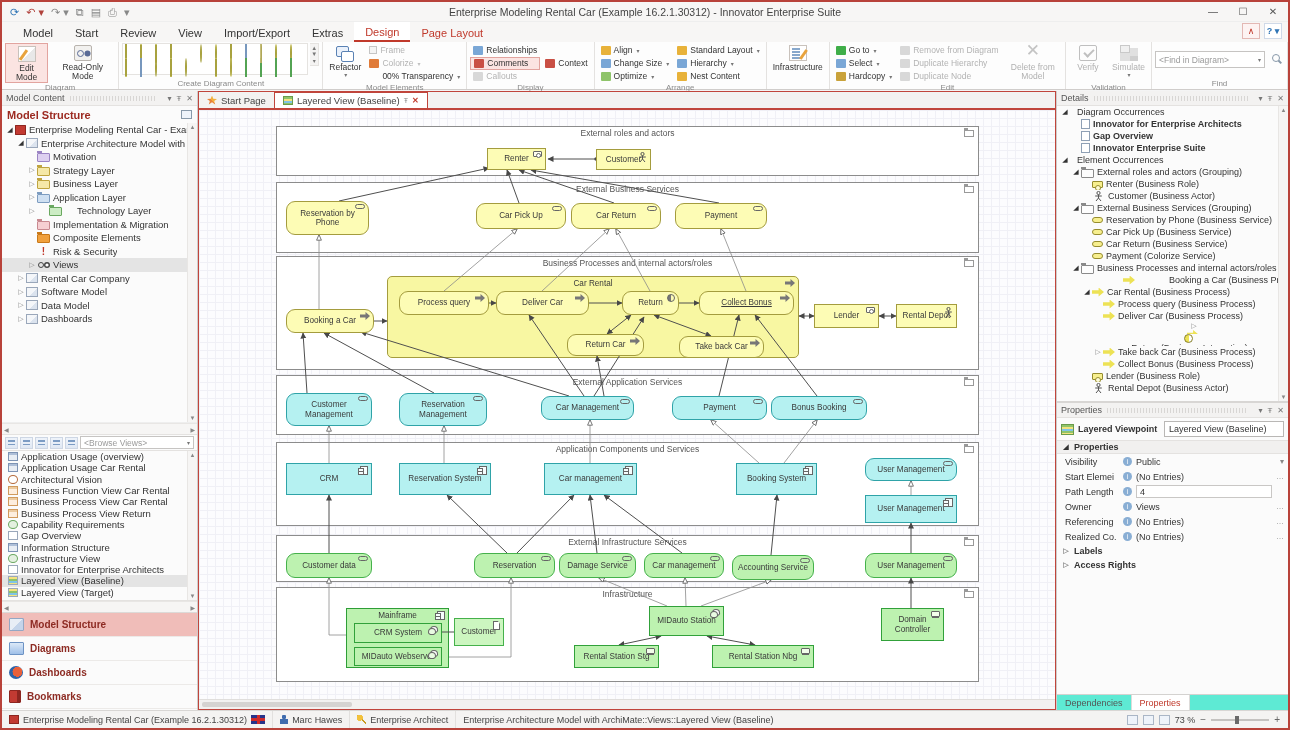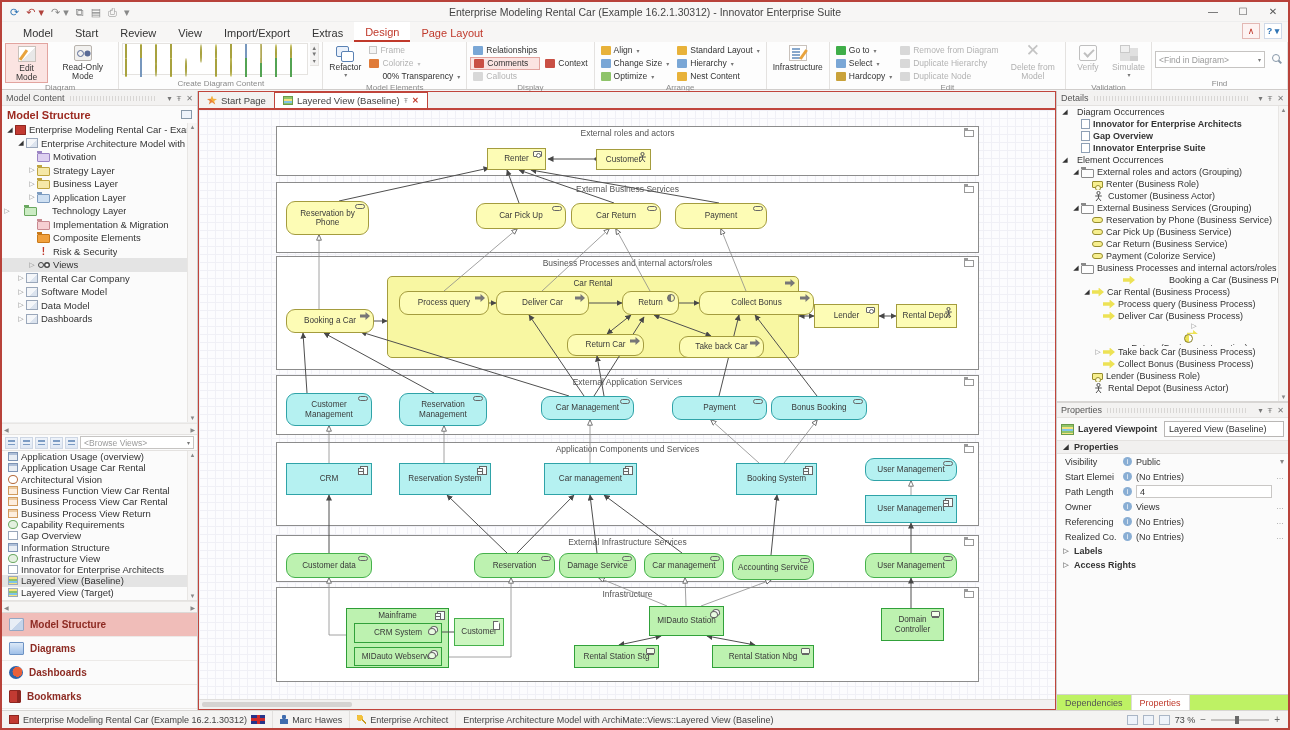--- a/index.html
+++ b/index.html
@@ -201,21 +201,21 @@
   .vp-input{flex:1;height:16px;border:1px solid #b9b7b5;background:#fff;font-size:9px;color:#333;display:flex;align-items:center;padding:0 4px;}
   .sec-title{height:14px;display:flex;align-items:center;font-size:9px;font-weight:bold;color:#333;padding:0 4px;background:#f1f0ef;border-top:1px solid #e4e2e0;border-bottom:1px solid #e4e2e0;flex:none;gap:3px;}
   .prop-row{height:15px;display:flex;align-items:center;font-size:9px;color:#333;padding:0 4px 0 8px;flex:none;}
   .prop-label{width:58px;flex:none;white-space:nowrap;overflow:hidden;}
   .info-ic{width:9px;height:9px;border-radius:50%;background:#89aed4;color:#fff;font-size:7px;text-align:center;line-height:9px;flex:none;margin-right:4px;}
   .info-ic::before{content:"i";}
   .prop-value{flex:1;white-space:nowrap;overflow:hidden;}
   .prop-value.editbox{background:#fff;border:1px solid #c9c7c5;height:13px;line-height:12px;padding:0 3px;}
   .prop-end{width:12px;text-align:right;color:#888;font-size:8px;flex:none;}
   .collapse-row{height:14px;display:flex;align-items:center;font-size:9px;font-weight:bold;color:#333;padding:0 4px;flex:none;gap:3px;}
-  .rp-tabs{height:16px;display:flex;border-top:1px solid #d4d2d0;background:#bef264;flex:none;margin-top:auto;}
+  .rp-tabs{height:16px;display:flex;border-top:1px solid #d4d2d0;background:#5eead4;flex:none;margin-top:auto;}
   .rp-tab{padding:0 8px;font-size:9px;color:#555;display:flex;align-items:center;border-right:1px solid #dddbd9;}
   .rp-tab.active{background:#fff;color:#c0392b;}
 
   
   .statusbar{position:absolute;left:0;right:0;bottom:0;height:18px;background:#f4f3f2;border-top:1px solid #d8d6d4;display:flex;align-items:center;font-size:9px;color:#444;}
   .sb-seg{display:flex;align-items:center;gap:4px;padding:0 7px;border-right:1px solid #e2e0de;height:100%;white-space:nowrap;}
   .sb-seg.noborder{border-right:none;}
   .sb-cube{width:10px;height:9px;background:#c23a32;box-shadow:inset 0 0 0 1px #8d2620;}
   .sb-flag{width:14px;height:9px;background:linear-gradient(#27348b,#27348b),linear-gradient(#27348b,#27348b);position:relative;background-color:#27348b;}
   .sb-flag::before{content:"";position:absolute;left:0;right:0;top:3px;height:3px;background:#cf2b2b;}
@@ -518,21 +518,21 @@
           <div class="trow" style="padding-left: 25px;">
             <span class="texp">▷</span>
             <span class="ic ic-folder f-yellow"></span>
             <span class="tlabel">Business Layer</span>
           </div>
           <div class="trow" style="padding-left: 25px;">
             <span class="texp">▷</span>
             <span class="ic ic-folder f-blue"></span>
             <span class="tlabel">Application Layer</span>
           </div>
-          <div class="trow" style=" gap: 12px;">
+          <div class="trow" style="padding-left: 25px; gap: 12px;">
             <span class="texp">▷</span>
             <span class="ic ic-folder f-green"></span>
             <span class="tlabel">Technology Layer</span>
           </div>
           <div class="trow" style="padding-left: 25px;">
             <span class="texp"></span>
             <span class="ic ic-folder f-pink"></span>
             <span class="tlabel">Implementation &amp; Migration</span>
           </div>
           <div class="trow" style="padding-left: 25px;">
@@ -828,21 +828,21 @@
             <span class="nic nic-process"></span>
           </div>
           <div class="dnode proc-y" style="left: 297px; top: 181px; width: 93px; height: 24px;">
             <span>Deliver Car</span>
             <span class="nic nic-process"></span>
           </div>
           <div class="dnode inter-y" style="left: 423px; top: 181px; width: 57px; height: 24px;">
             <span>Return</span>
             <span class="nic nic-interaction"></span>
           </div>
-          <div class="dnode proc-y" style="left: 500px; top: 181px; width: 115px; height: 24px;">
+          <div class="dnode proc-y" style="left: 500px; top: 181px; width: 95px; height: 24px; text-decoration: underline;">
             <span>Collect Bonus</span>
             <span class="nic nic-process"></span>
           </div>
           <div class="dnode proc-y" style="left: 368px; top: 224px; width: 77px; height: 22px;">
             <span>Return Car</span>
             <span class="nic nic-process"></span>
           </div>
           <div class="dnode proc-y" style="left: 480px; top: 226px; width: 85px; height: 22px;">
             <span>Take back Car</span>
             <span class="nic nic-process"></span>

